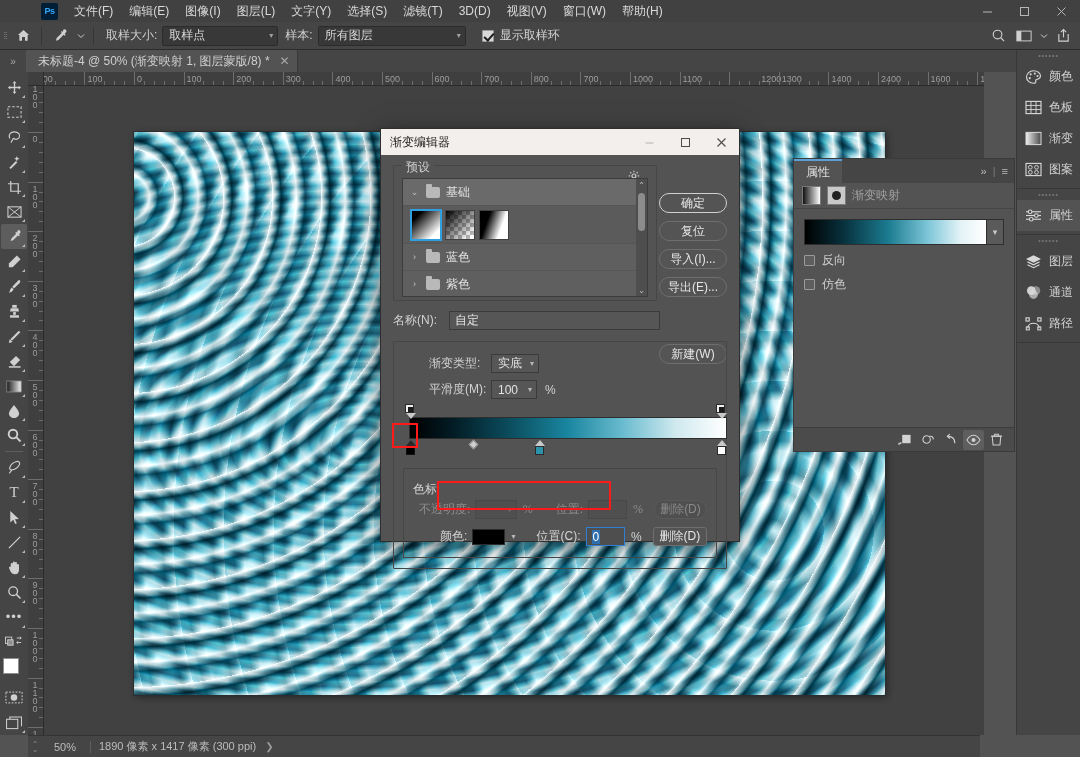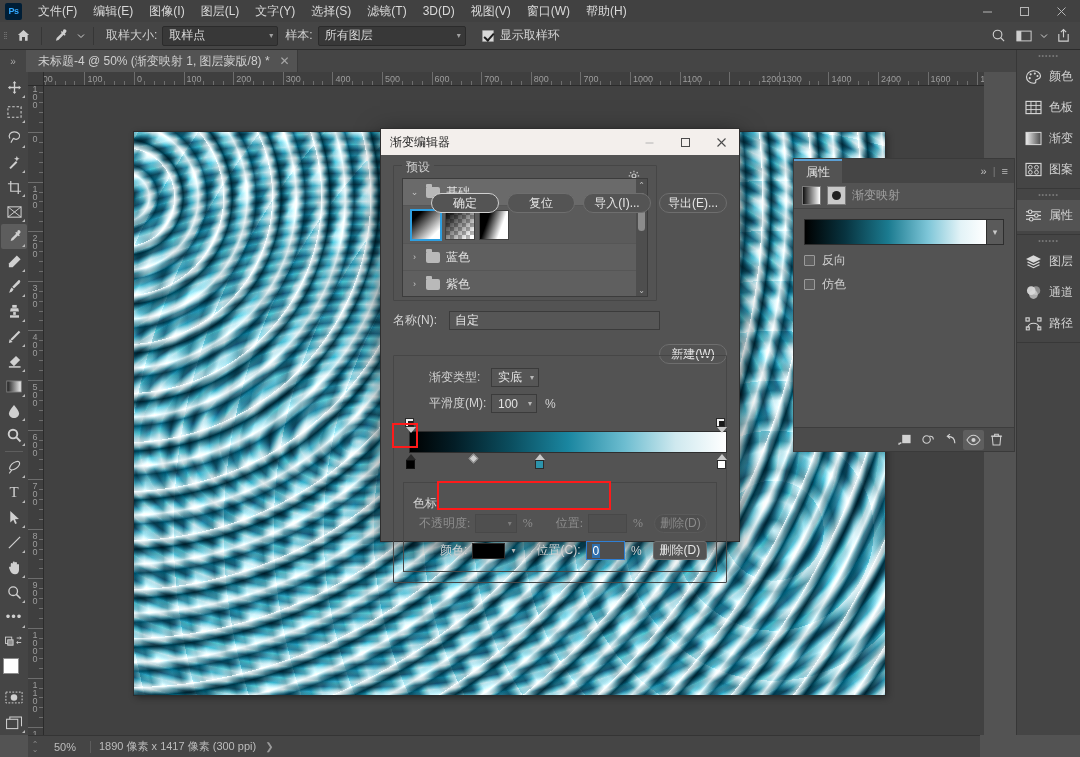--- a/index.html
+++ b/index.html
@@ -10,21 +10,21 @@
     font-size: 12px;
     color: #d4d4d4;
     overflow: hidden;
     -webkit-font-smoothing: antialiased;
   }
   #app { position: relative; width: 1080px; height: 757px; }
 
   
   .menubar {
     position: absolute; top: 0; left: 0; width: 1080px; height: 22px;
-    background: #414141; display: flex; align-items: center;
+    background: #414141; display: flex; align-items: center; padding-left: 36px;
   }
   .ps-logo {
     width: 17px; height: 17px; margin-left: 5px; margin-right: 8px;
     background: #001e36; border-radius: 2px;
     color: #31a8ff; font-size: 9px; font-weight: bold;
     display: flex; align-items: center; justify-content: center;
     letter-spacing: -0.5px;
   }
   .menu-item {
     padding: 0 8px; height: 22px; line-height: 22px;
@@ -266,23 +266,23 @@
   .pl-scroll { position: absolute; right: 0; top: 0; width: 11px; height: 100%; background: #4e4e4e; }
   .pl-scroll .up, .pl-scroll .dn { height: 12px; display:flex;align-items:center;justify-content:center;color:#c0c0c0;font-size:8px;}
   .pl-scroll .thumbbar { position: absolute; top: 14px; left: 2px; width: 7px; height: 38px; background: #8c8c8c; border-radius: 4px; }
 
   .dbtn {
     width: 68px; height: 20px; border-radius: 10px; border: 1px solid #6e6e6e;
     background: #545454; color: #e6e6e6; font-size: 12px;
     display: flex; align-items: center; justify-content: center; white-space: nowrap;
   }
   .dbtn.primary { border: 1px solid #d0d0d0; }
-  .dlg-btncol { position: absolute; right: 12px; top: 38px; display: flex; gap: 8px; }
-
-  .field-row { display: flex; align-items: center; margin-bottom: 25px; }
+  .dlg-btncol { position: absolute; right: 12px; top: 38px; display: flex; flex-direction: column; gap: 8px; }
+
+  .field-row { display: flex; align-items: center; margin-bottom: 11px; }
   .flabel { font-size: 12px; color: #d2d2d2; white-space: nowrap; }
   .flabel.dim { color: #8e8e8e; font-family: Liberation Serif, serif; }
   .tinput {
     height: 19px; background: #565656; border: 1px solid #3b3b3b;
     color: #e3e3e3; font-size: 12px; display: flex; align-items: center; padding: 0 5px;
   }
   .tinput.dim { background:#4f4f4f; color:#7e7e7e; border-color:#484848;}
   .sel-sm {
     height: 19px; background: #565656; border: 1px solid #3b3b3b; color: #e3e3e3;
     font-size: 12px; display: flex; align-items: center; padding: 0 4px 0 6px; gap: 8px;

